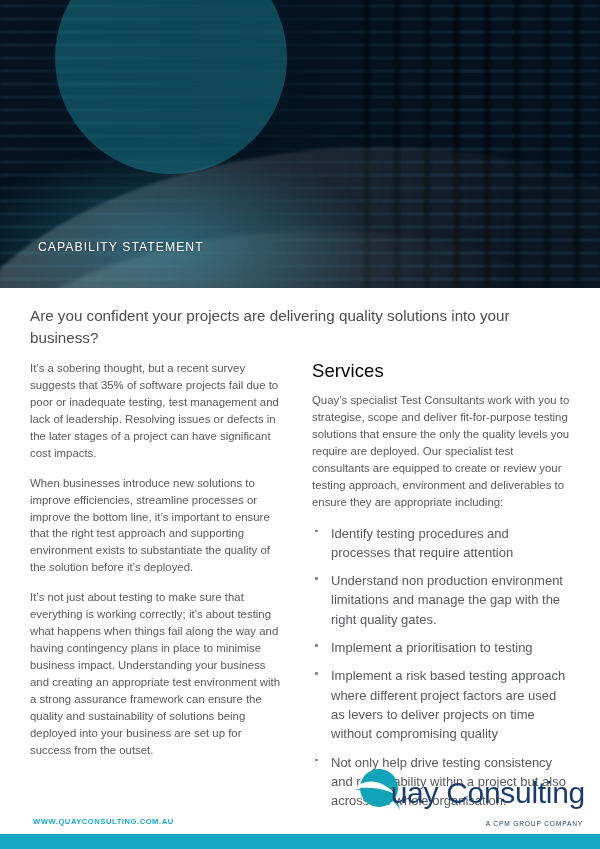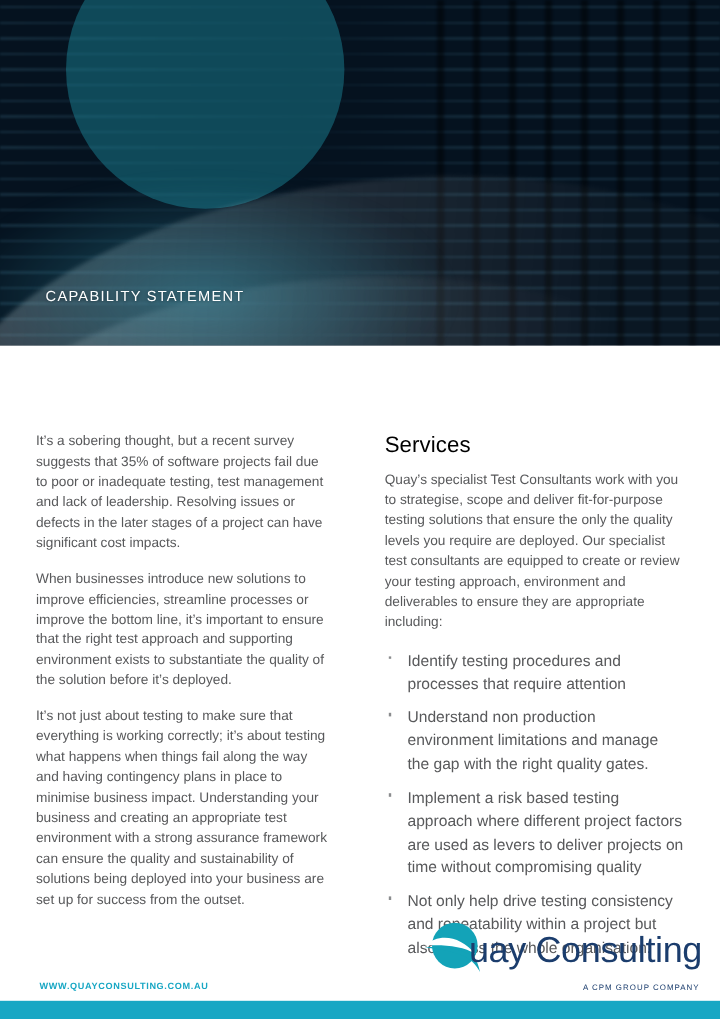--- a/index.html
+++ b/index.html
@@ -149,21 +149,21 @@
     line-height: 1.42;
     color: #4c4c4c;
     font-weight: 300;
   }
 
   .columns {
     position: absolute;
     left: 30px; top: 360px;
     width: 540px;
     display: flex;
-    gap: 46px;
+    gap: 29px;
   }
   .col-left  { width: 253px; }
   .col-right { width: 258px; }
 
   .body-p {
     font-size: 11.4px;
     line-height: 1.485;
     color: #58595b;
     margin-bottom: 13px;
   }
@@ -256,35 +256,37 @@
     <div class="hero-circle"></div>
     <div class="hero-swoosh"></div>
     <div class="hero-swoosh2"></div>
     <div class="hero-glow"></div>
 
     <div class="hero-text">
       <div class="hero-subtitle">CAPABILITY STATEMENT</div>
     </div>
   </div>
 
+  <div class="lead">Are you confident your projects are delivering quality solutions into your business?</div>
 
   <div class="columns">
 
     <div class="col-left">
       <p class="body-p">It’s a sobering thought, but a recent survey suggests that 35% of software projects fail due to poor or inadequate testing, test management and lack of leadership. Resolving issues or defects in the later stages of a project can have significant cost impacts.</p>
       <p class="body-p">When businesses introduce new solutions to improve efficiencies, streamline processes or improve the bottom line, it’s important to ensure that the right test approach and supporting environment exists to substantiate the quality of the solution before it’s deployed.</p>
       <p class="body-p">It’s not just about testing to make sure that everything is working correctly; it’s about testing what happens when things fail along the way and having contingency plans in place to minimise business impact. Understanding your business and creating an appropriate test environment with a strong assurance framework can ensure the quality and sustainability of solutions being deployed into your business are set up for success from the outset.</p>
     </div>
 
     <div class="col-right">
       <h2 class="services-heading">Services</h2>
       <p class="body-p">Quay’s specialist Test Consultants work with you to strategise, scope and deliver fit-for-purpose testing solutions that ensure the only the quality levels you require are deployed. Our specialist test consultants are equipped to create or review your testing approach, environment and deliverables to ensure they are appropriate including:</p>
       <ul class="bullets">
         <li><span class="bullet-dot"></span><span>Identify testing procedures and processes that require attention</span></li>
         <li><span class="bullet-dot"></span><span>Understand non production environment limitations and manage the gap with the right quality gates.</span></li>
+        <li><span class="bullet-dot"></span><span>Implement a prioritisation to testing</span></li>
         <li><span class="bullet-dot"></span><span>Implement a risk based testing approach where different project factors are used as levers to deliver projects on time without compromising quality</span></li>
         <li><span class="bullet-dot"></span><span>Not only help drive testing consistency and repeatability within a project but also across the whole organisation.</span></li>
       </ul>
     </div>
   </div>
 
   <div class="logo">
     <div class="logo-main">
       <svg class="logo-mark" width="56" height="50" viewBox="0 0 56 50">
         <circle cx="27" cy="20" r="19" fill="#13a3b8"></circle>

